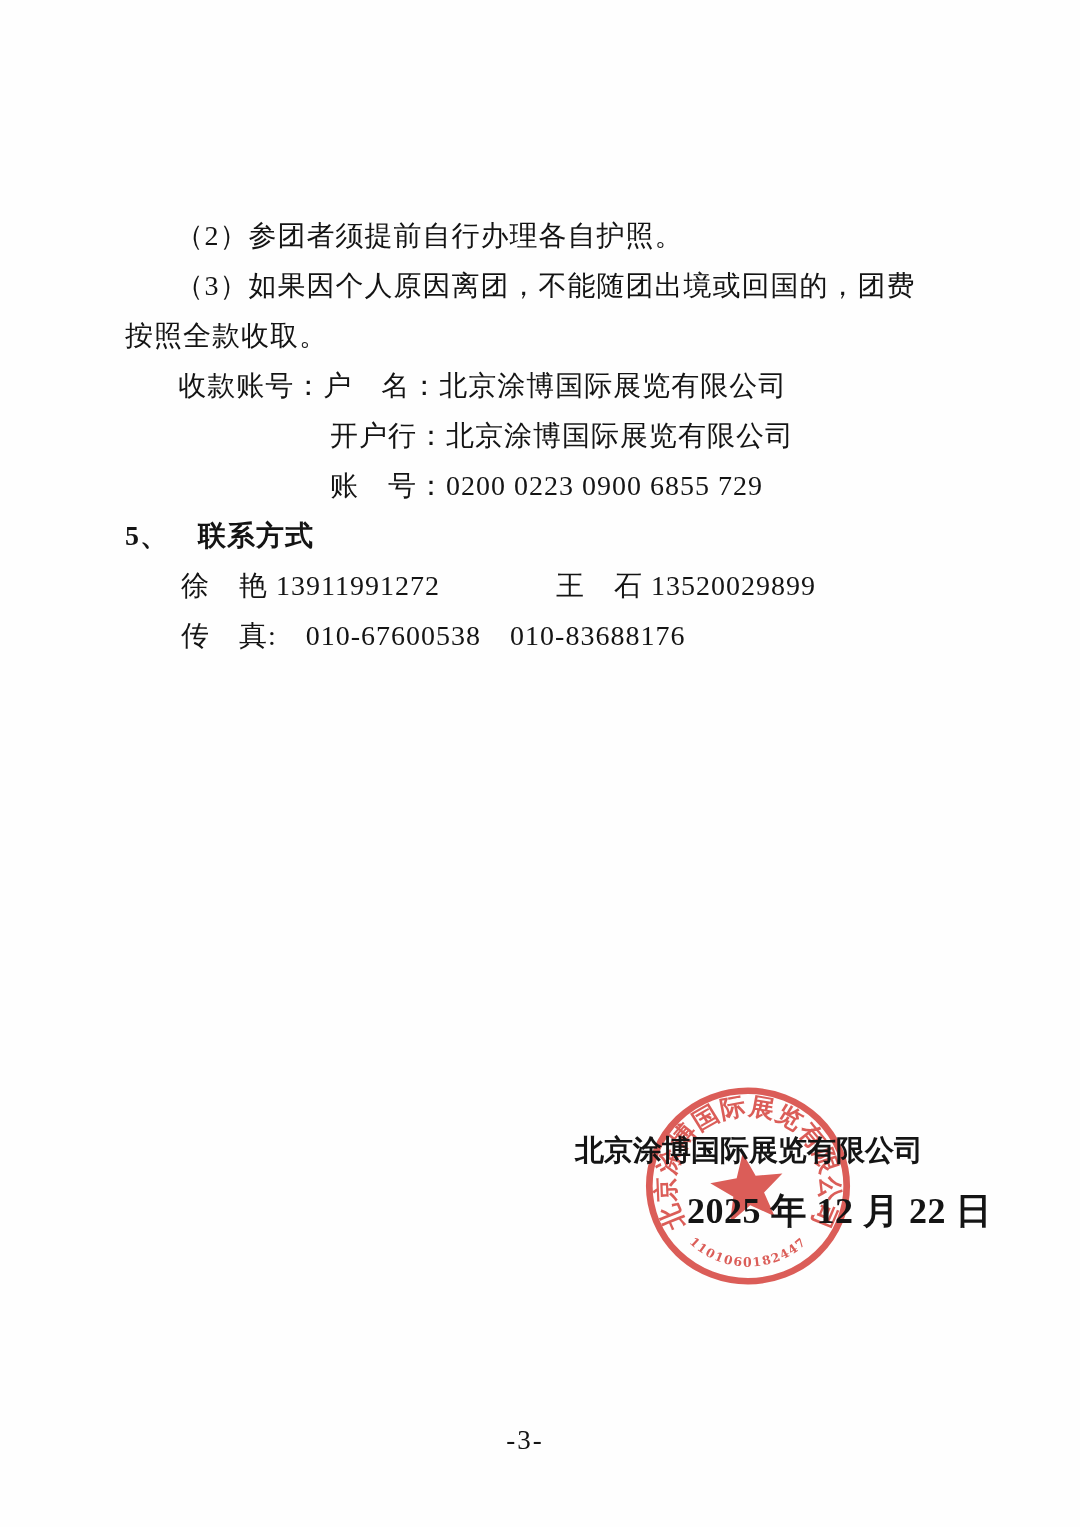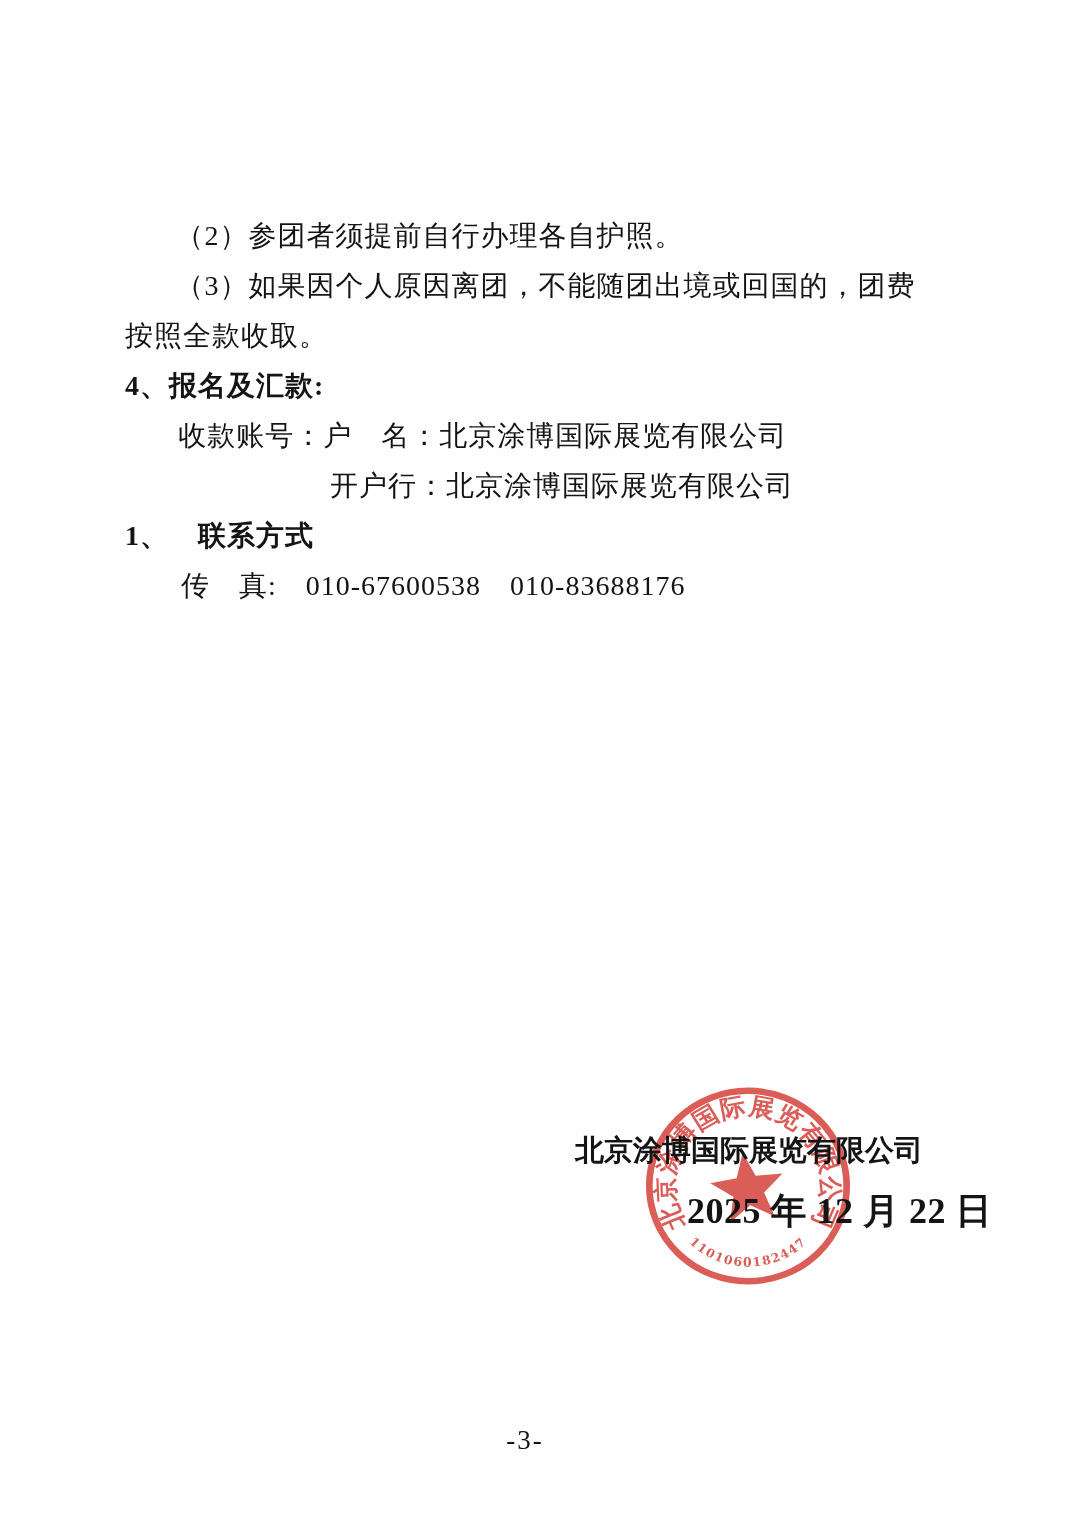--- a/index.html
+++ b/index.html
@@ -42,24 +42,25 @@
 </style>
 </head>
 <body>
 
 <div class="page">
 
   <div class="body-text">
     <p class="ind-18">（2）参团者须提前自行办理各自护照。</p>
     <p class="ind-18">（3）如果因个人原因离团，不能随团出境或回国的，团费
 按照全款收取。</p>
-    <p class="bold">4、报名及汇款:</p>
     <p class="ind-19">收款账号：户　名：北京涂博国际展览有限公司</p>
     <p class="hang">开户行：北京涂博国际展览有限公司</p>
-    <p class="bold">1、　联系方式</p>
+    <p class="hang">账　号：0200 0223 0900 6855 729</p>
+    <p class="bold">5、　联系方式</p>
+    <p class="ind-20">徐　艳 13911991272　　　　王　石 13520029899</p>
     <p class="ind-20">传　真:　010-67600538　010-83688176</p>
   </div>
 
   <div class="stamp">
     <svg viewBox="0 0 240 240" preserveAspectRatio="none" aria-hidden="true">
       <g fill="none" stroke="#d5423c">
         <circle cx="120" cy="120" r="103" stroke-width="7"></circle>
       </g>
       <polygon points="120,84 130,110.2 158,111.6 136.2,129.3 143.5,156.4 120,141 96.5,156.4 103.8,129.3 82,111.6 110,110.2" fill="#d5423c" transform="rotate(-8 120 124)"></polygon>
       <defs>

